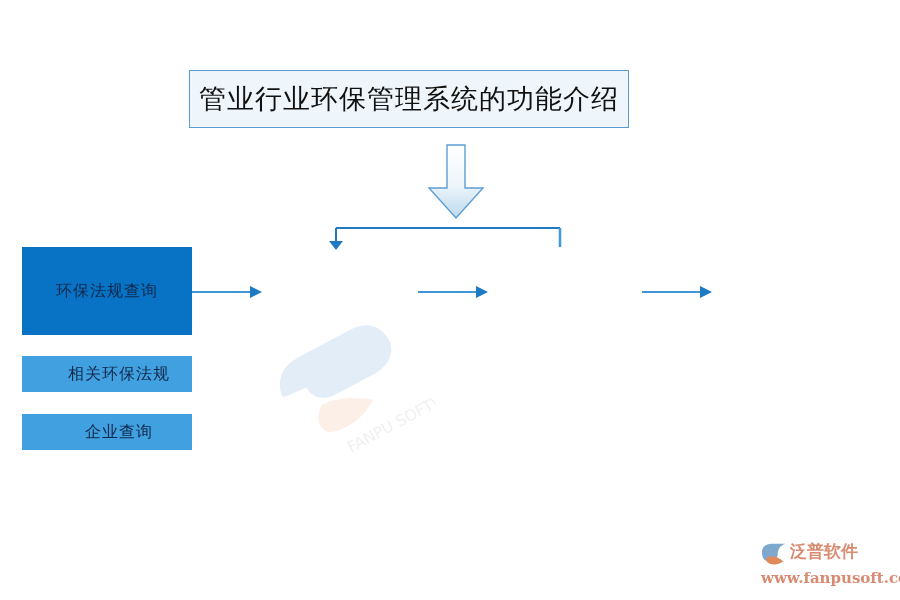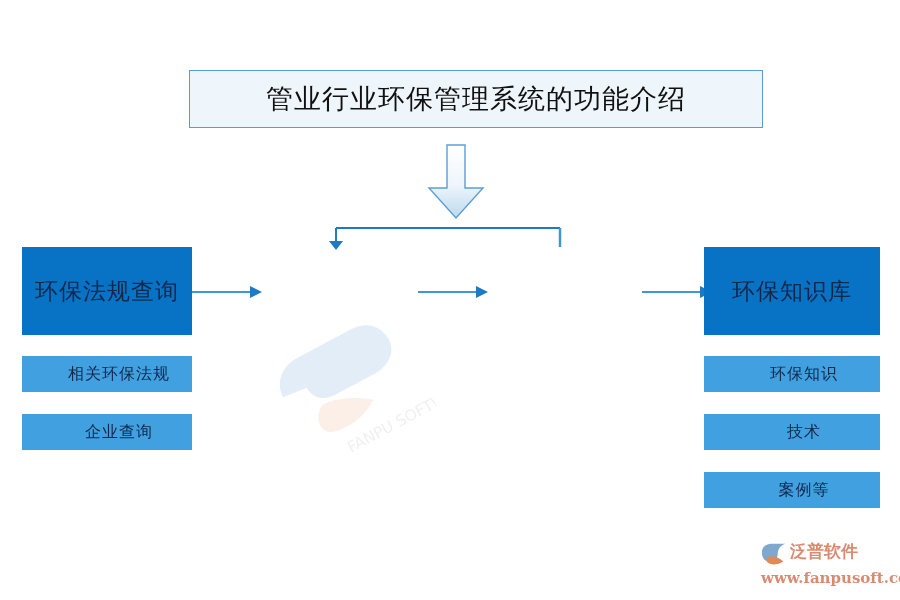--- a/index.html
+++ b/index.html
@@ -28,21 +28,21 @@
     opacity: 0.13;
     transform: rotate(-28deg);
     pointer-events: none;
   }
 
   
   .title-box {
     position: absolute;
     left: 189px;
     top: 70px;
-    width: 574px;
+    width: 440px;
     height: 58px;
     background: #eff6fb;
     border: 1.5px solid #5b9bd5;
     box-sizing: border-box;
     display: flex;
     align-items: center;
     justify-content: center;
   }
   .title-text {
     font-family: "DejaVu Serif", "Liberation Serif", serif;
@@ -80,21 +80,21 @@
     background: #0872c4;
     color: #0d2a52;
     height: 88px;
     display: flex;
     align-items: center;
     justify-content: center;
     box-sizing: border-box;
   }
   .head-label {
     font-family: "DejaVu Serif", "Liberation Serif", serif;
-    font-size: 23px;
+    font-size: 16px;
     color: #10284b;
     white-space: nowrap;
     letter-spacing: 1px;
   }
   .sub-box {
     background: #41a0e0;
     height: 36px;
     display: flex;
     align-items: center;
     justify-content: center;
@@ -203,37 +203,20 @@
     </div>
     <div class="gap-n"></div>
     <div class="sub-box">
       <span class="sub-label">企业查询</span>
     </div>
     <div class="gap-n"></div>
   </div>
 
 
 
-  <div class="column" style="left:704px; width:176px;">
-    <div class="head-box">
-      <span class="head-label">环保知识库</span>
-    </div>
-    <div class="gap-1"></div>
-    <div class="sub-box">
-      <span class="sub-label">环保知识</span>
-    </div>
-    <div class="gap-n"></div>
-    <div class="sub-box">
-      <span class="sub-label">技术</span>
-    </div>
-    <div class="gap-n"></div>
-    <div class="sub-box">
-      <span class="sub-label">案例等</span>
-    </div>
-  </div>
 
   <div class="logo">
     <svg class="logo-mark" viewBox="0 0 30 28">
       <path d="M2 11 C2 5 7 2 13 2 L27 2 C22 4 19 8 19 13 C19 18 15 21 10 21 C5 21 2 17 2 11 Z" fill="#7fa8cf"></path>
       <path d="M9 16 C14 14 20 16 25 21 C19 25 12 25 8 22 C6 20 6 17 9 16 Z" fill="#e08a5b"></path>
     </svg>
     <div class="logo-name">泛普软件</div>
     <div class="logo-url">www.fanpusoft.com</div>
   </div>
 

